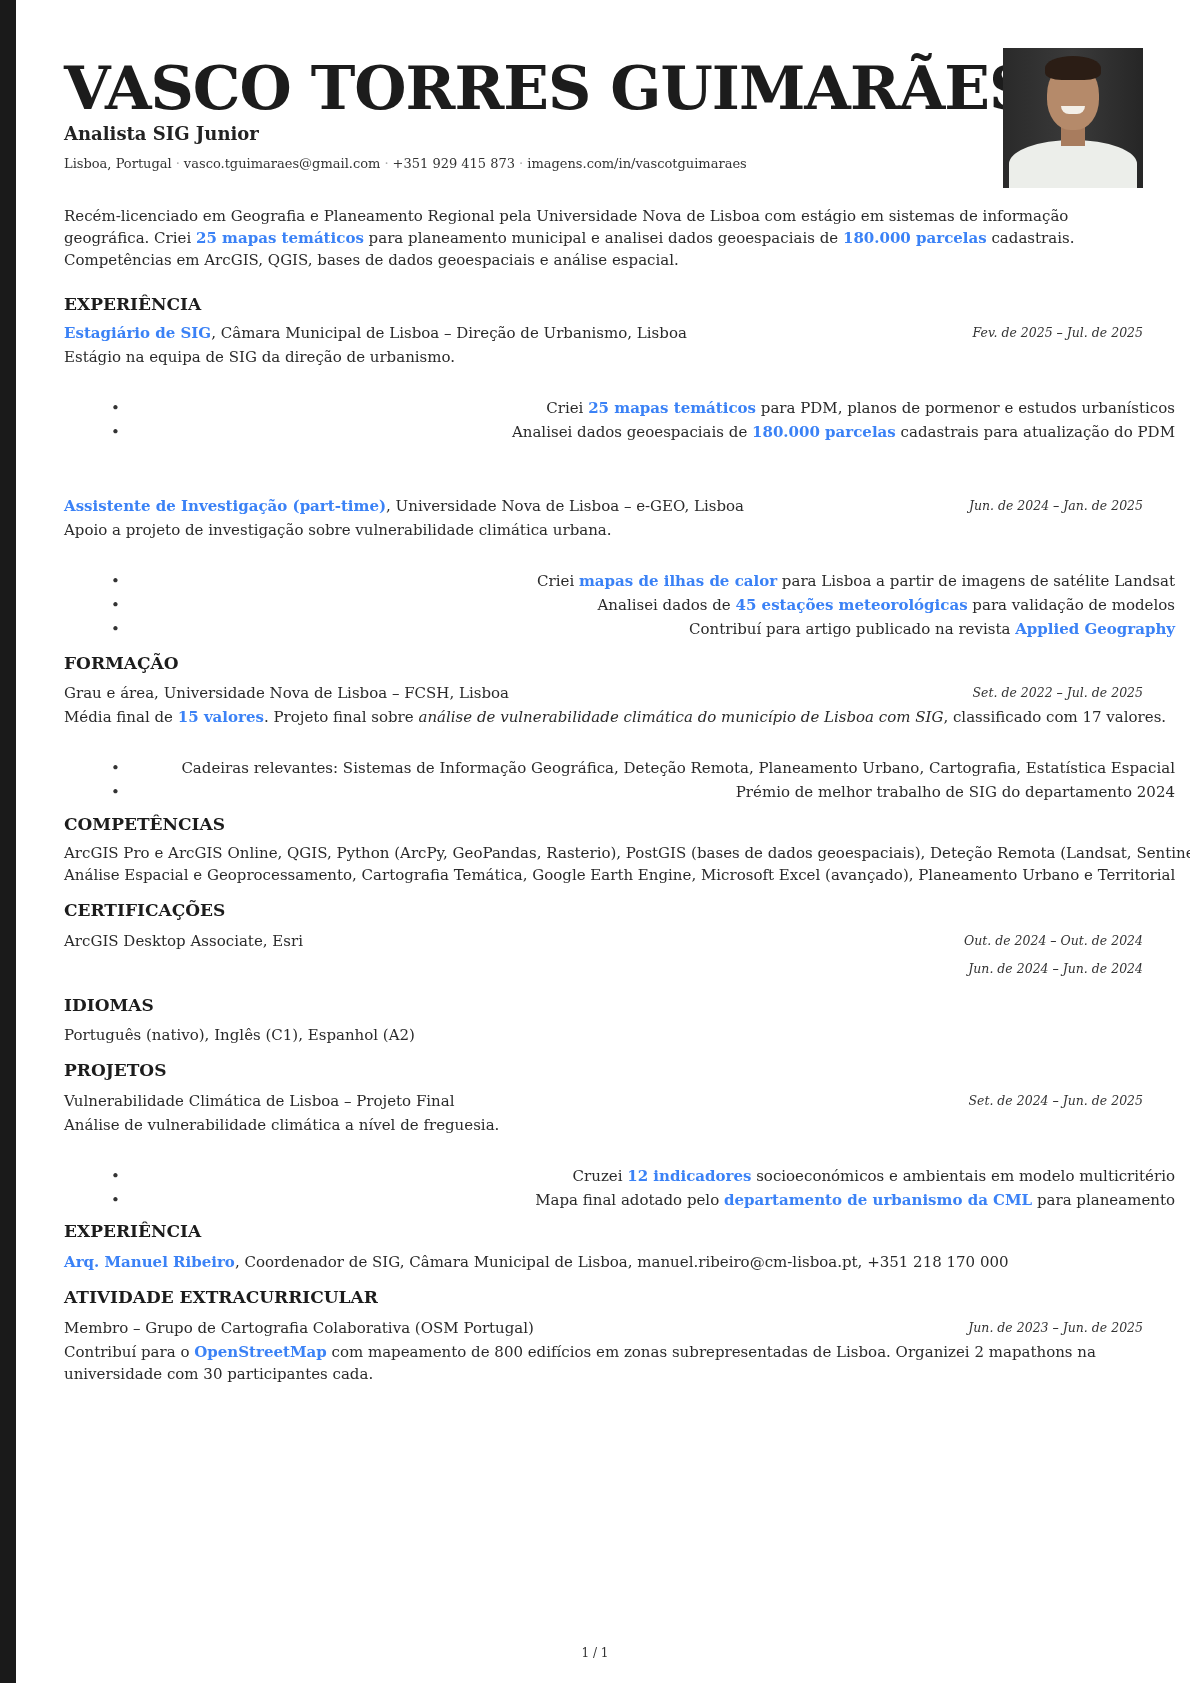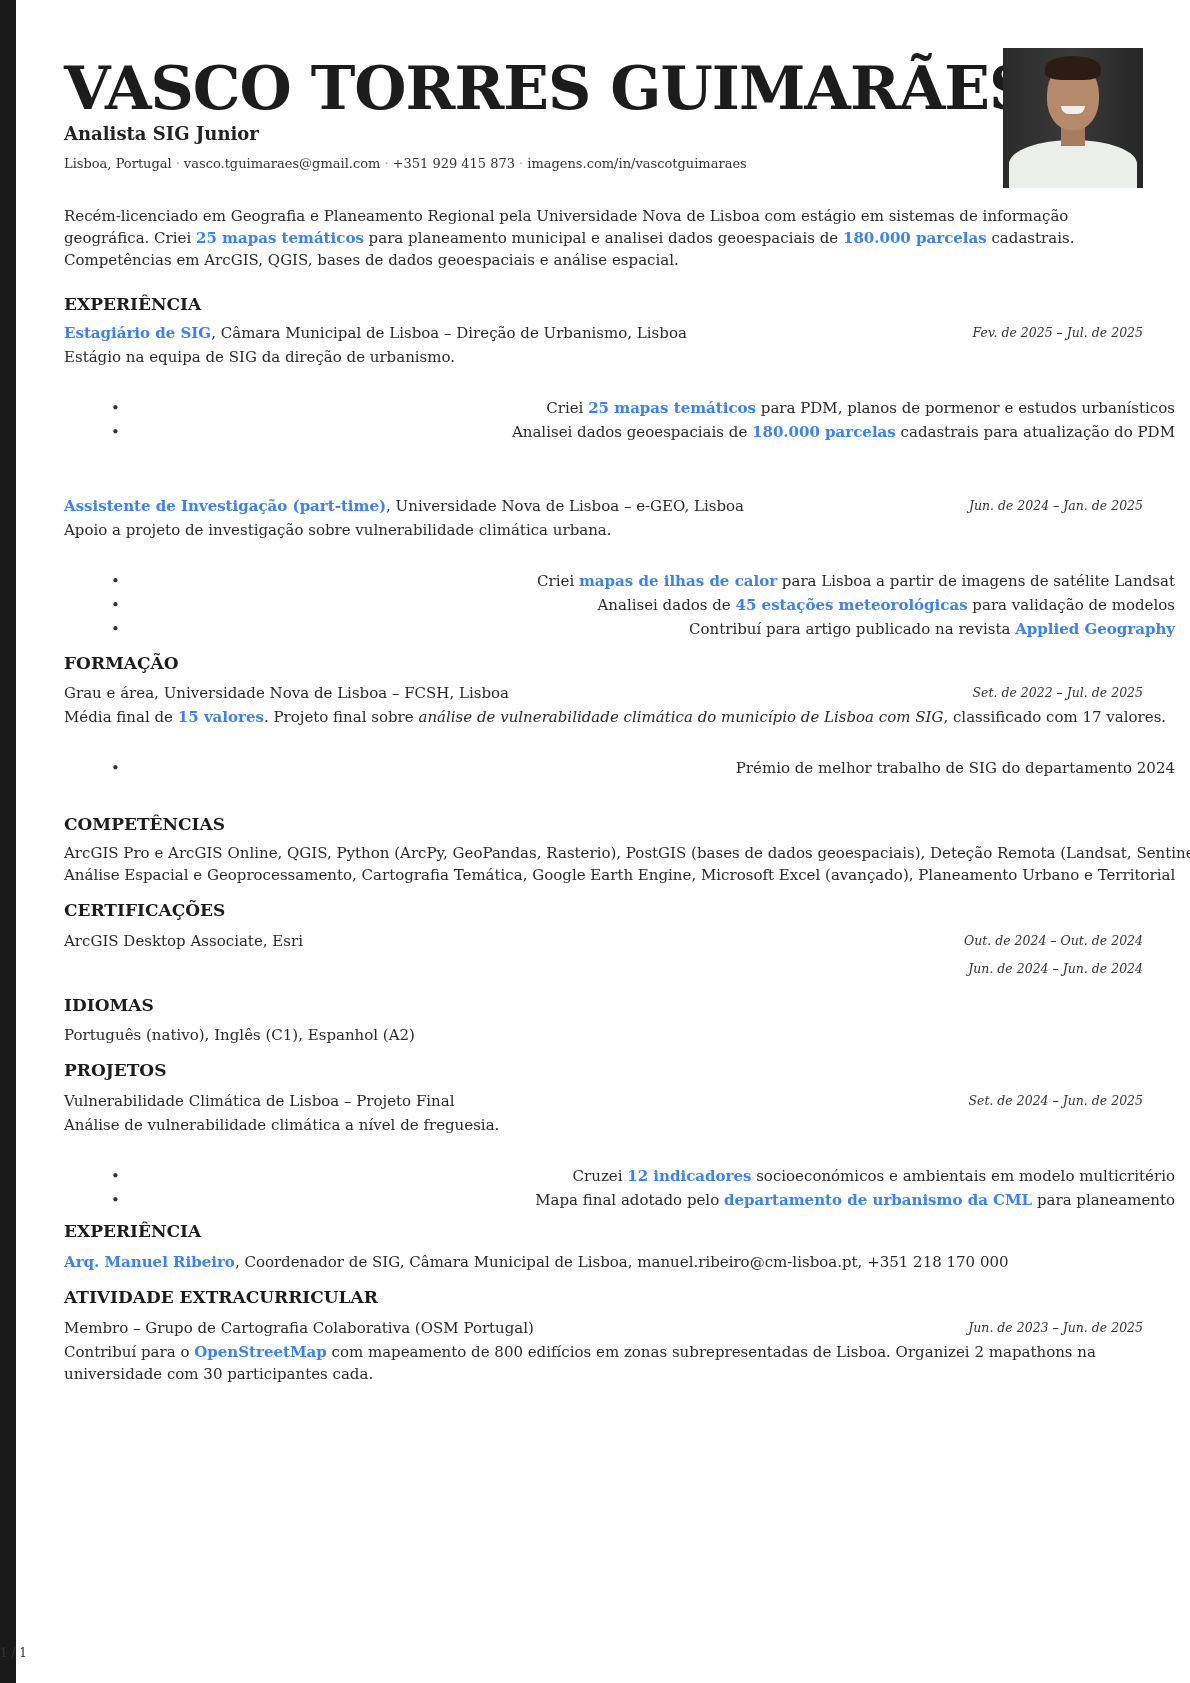--- a/index.html
+++ b/index.html
@@ -62,21 +62,21 @@
     white-space: nowrap;
   }
   ul.bullets { position: absolute; left: 16px; margin: 16px; padding: 0; list-style: none; width: 1079px; text-align: right; }
   ul.bullets li {
     position: relative; padding-left: 30px; font-size: 15px; line-height: 24px; white-space: nowrap;
   }
   ul.bullets li::before {
     content: "•"; position: absolute; left: 15px; top: 0; color: #333;
   }
   .page-num {
-    position: absolute; left: 0; width: 1190px; top: 1646px; text-align: left;
+    position: absolute; left: 0; width: 1190px; top: 1646px; text-align: center;
     font-size: 12px; color: #333;
   }
 </style>
 </head>
 <body>
 
 <div class="left-bar"></div>
 
 <div class="page">
 
@@ -118,20 +118,21 @@
     <li><span>Contribuí para artigo publicado na revista </span><b>Applied Geography</b><span></span></li>
   </ul>
 
   <h2 class="section-title" style="top:651px">FORMAÇÃO</h2>
   <div class="row" style="top:682px">
     <span>Grau e área, Universidade Nova de Lisboa – FCSH, Lisboa</span>
     <span class="date">Set. de 2022 – Jul. de 2025</span>
   </div>
   <div class="row" style="top:706px; white-space:nowrap"><span>Média final de </span><b>15 valores</b><span>. Projeto final sobre </span><i>análise de vulnerabilidade climática do município de Lisboa com SIG</i><span>, classificado com 17 valores.</span></div>
   <ul class="bullets" style="top:740px">
+    <li>Cadeiras relevantes: Sistemas de Informação Geográfica, Deteção Remota, Planeamento Urbano, Cartografia, Estatística Espacial</li>
     <li>Prémio de melhor trabalho de SIG do departamento 2024</li>
   </ul>
 
   <h2 class="section-title" style="top:812px">COMPETÊNCIAS</h2>
   <div class="row" style="top:842px; white-space:nowrap">ArcGIS Pro e ArcGIS Online, QGIS, Python (ArcPy, GeoPandas, Rasterio), PostGIS (bases de dados geoespaciais), Deteção Remota (Landsat, Sentinel),</div>
   <div class="row" style="top:864px; white-space:nowrap">Análise Espacial e Geoprocessamento, Cartografia Temática, Google Earth Engine, Microsoft Excel (avançado), Planeamento Urbano e Territorial</div>
 
   <h2 class="section-title" style="top:898px">CERTIFICAÇÕES</h2>
   <div class="row" style="top:930px">
     <span>ArcGIS Desktop Associate, Esri</span>

